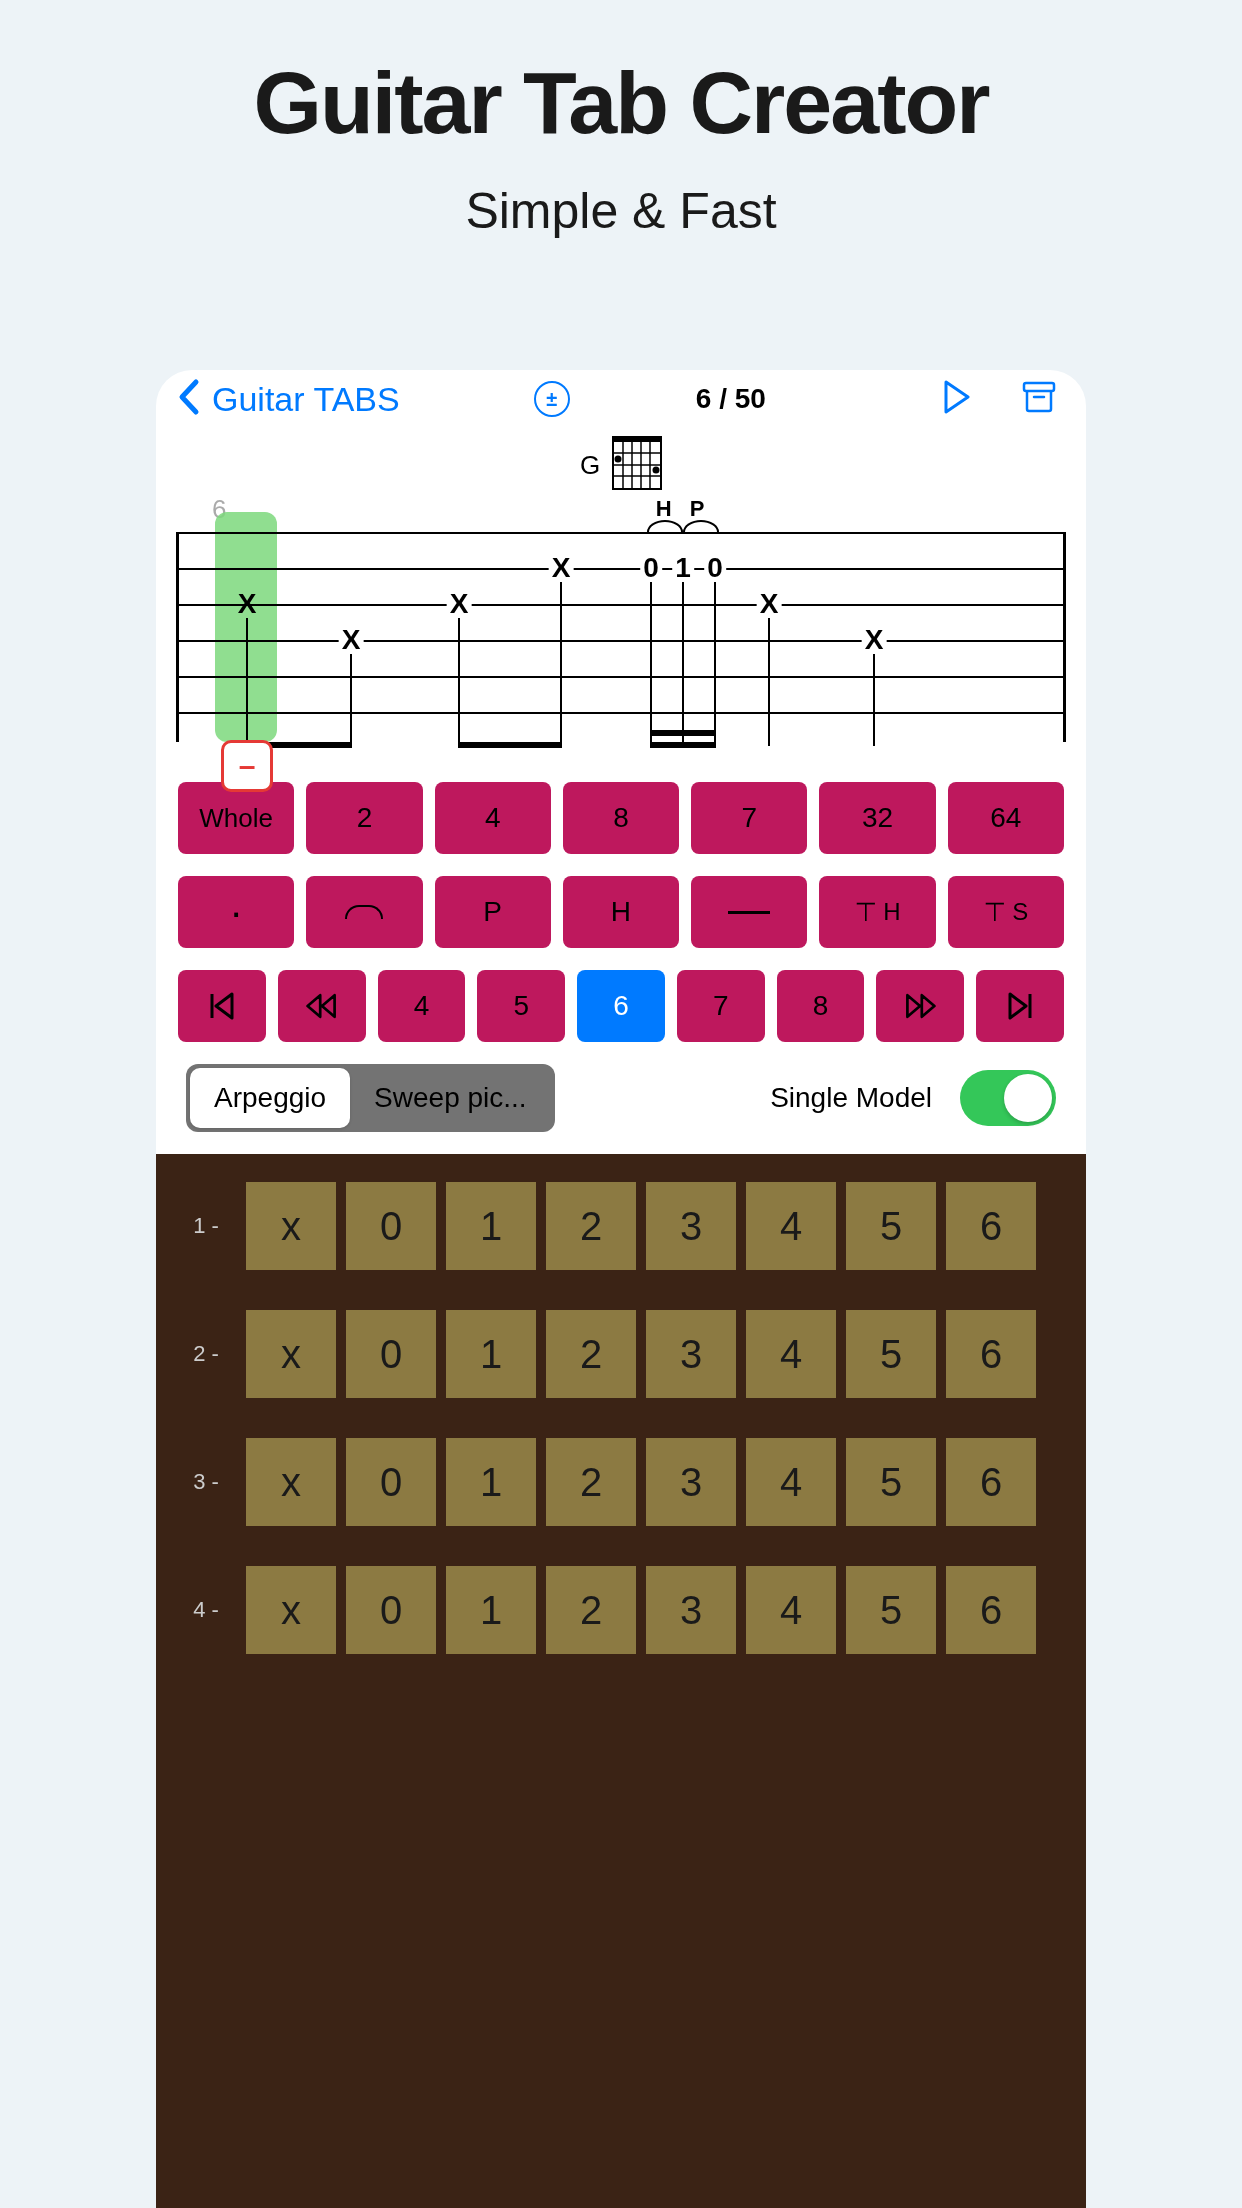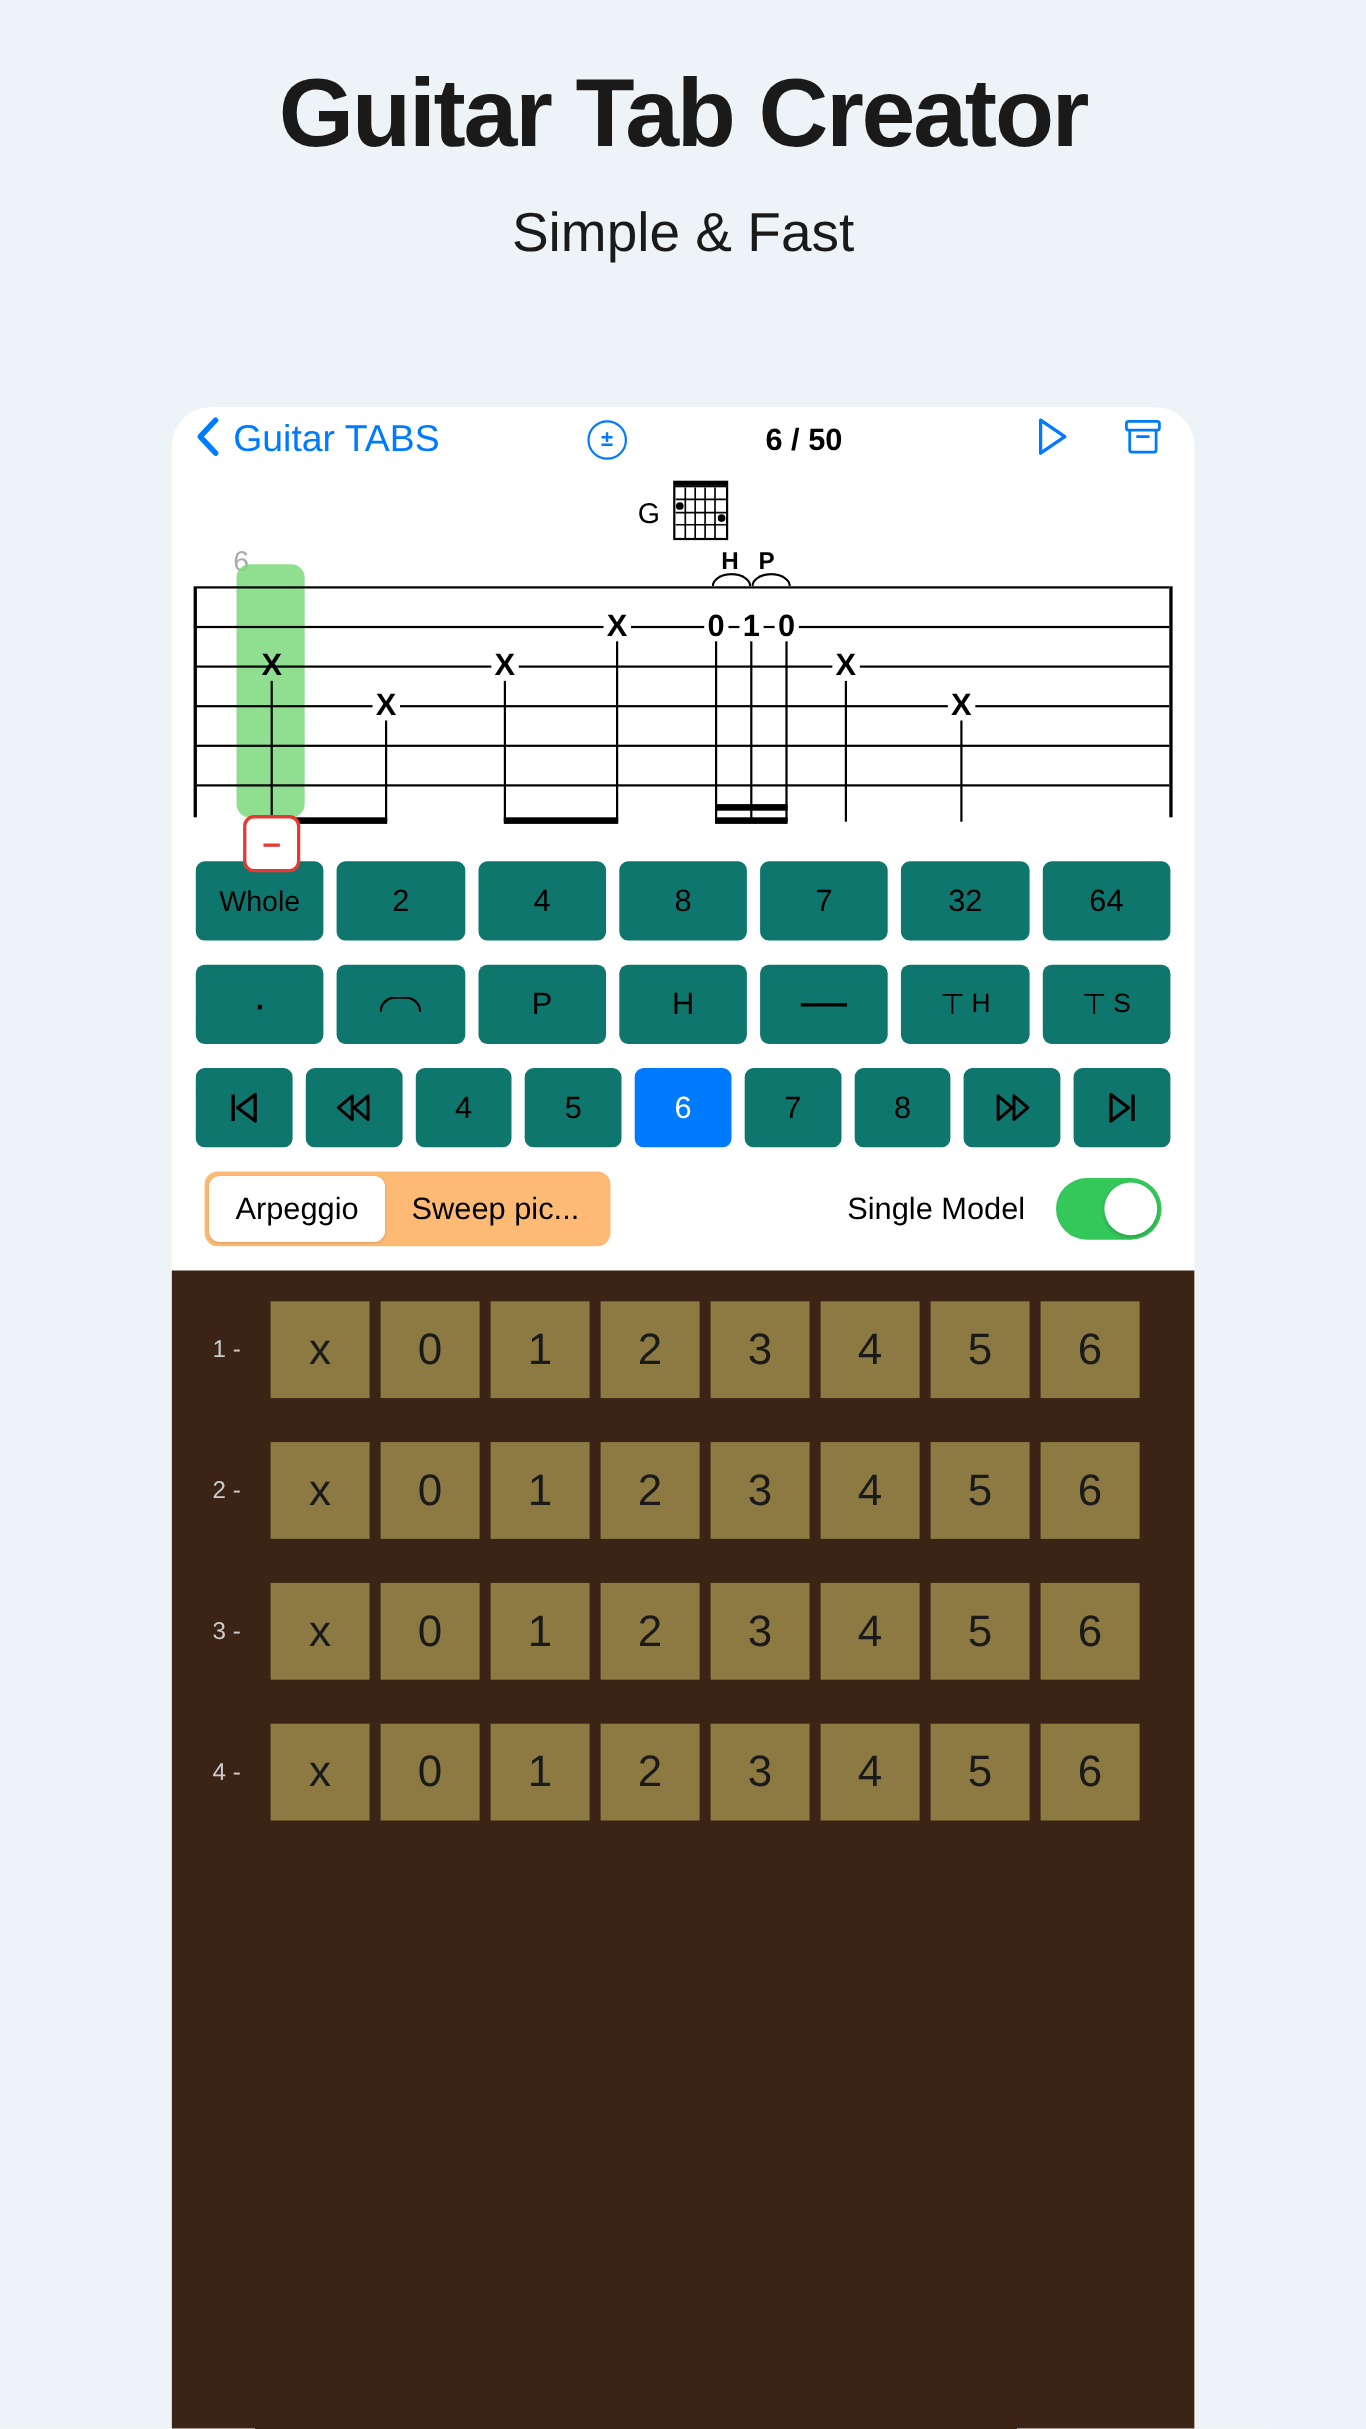--- a/index.html
+++ b/index.html
@@ -107,37 +107,37 @@
   letter-spacing: 6px; transform: translateX(-50%);
 }
 .slur {
   position: absolute; border: 2px solid #000; border-bottom: none;
   border-radius: 50% 50% 0 0 / 100% 100% 0 0; height: 12px;
 }
 .beam { position: absolute; height: 6px; background: #000; }
 .button-rows { padding: 0 22px; }
 .btn-row { display: flex; gap: 12px; margin-bottom: 22px; }
 .btn {
-  flex: 1; height: 72px; background: #0f766e; border-radius: 8px;
+  flex: 1; height: 72px; background: #be185d; border-radius: 8px;
   display: flex; align-items: center; justify-content: center;
   font-size: 28px; color: #000; border: none;
 }
 .btn.small-text { font-size: 26px; }
 .btn.active { background: #007aff; color: #fff; }
 .tie-glyph { width: 38px; height: 14px; border: 2.5px solid #000; border-bottom: none; border-radius: 40px 40px 0 0; }
 .dash-glyph { width: 42px; height: 3px; background: #000; }
 .th-group { display: flex; align-items: center; gap: 6px; font-size: 24px; }
 .t-shape { font-size: 26px; }
 .nav-row .btn { font-size: 28px; }
 .skip-btn svg { width: 36px; height: 36px; }
 .mode-row {
   display: flex; align-items: center; padding: 0 30px 22px; gap: 20px;
 }
 .seg-control {
-  display: flex; background: #fdba74; border-radius: 12px; padding: 4px;
+  display: flex; background: #737373; border-radius: 12px; padding: 4px;
 }
 .seg-item {
   padding: 14px 24px; font-size: 28px; border-radius: 10px; border: none;
   background: transparent; color: #000;
 }
 .seg-item.selected {
   background: #fff; box-shadow: 0 1px 3px rgba(0,0,0,0.15);
 }
 .mode-spacer { flex: 1; }
 .toggle-label { font-size: 28px; color: #000; margin-right: 8px; }

